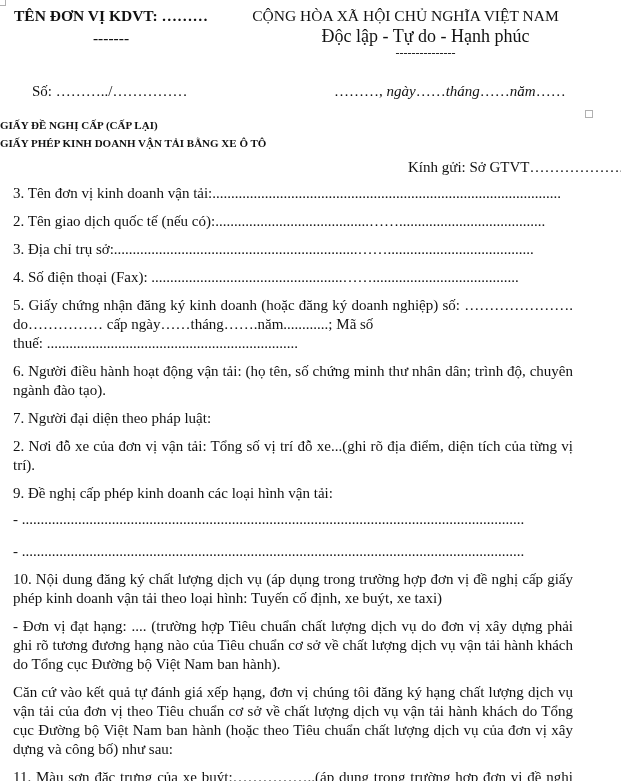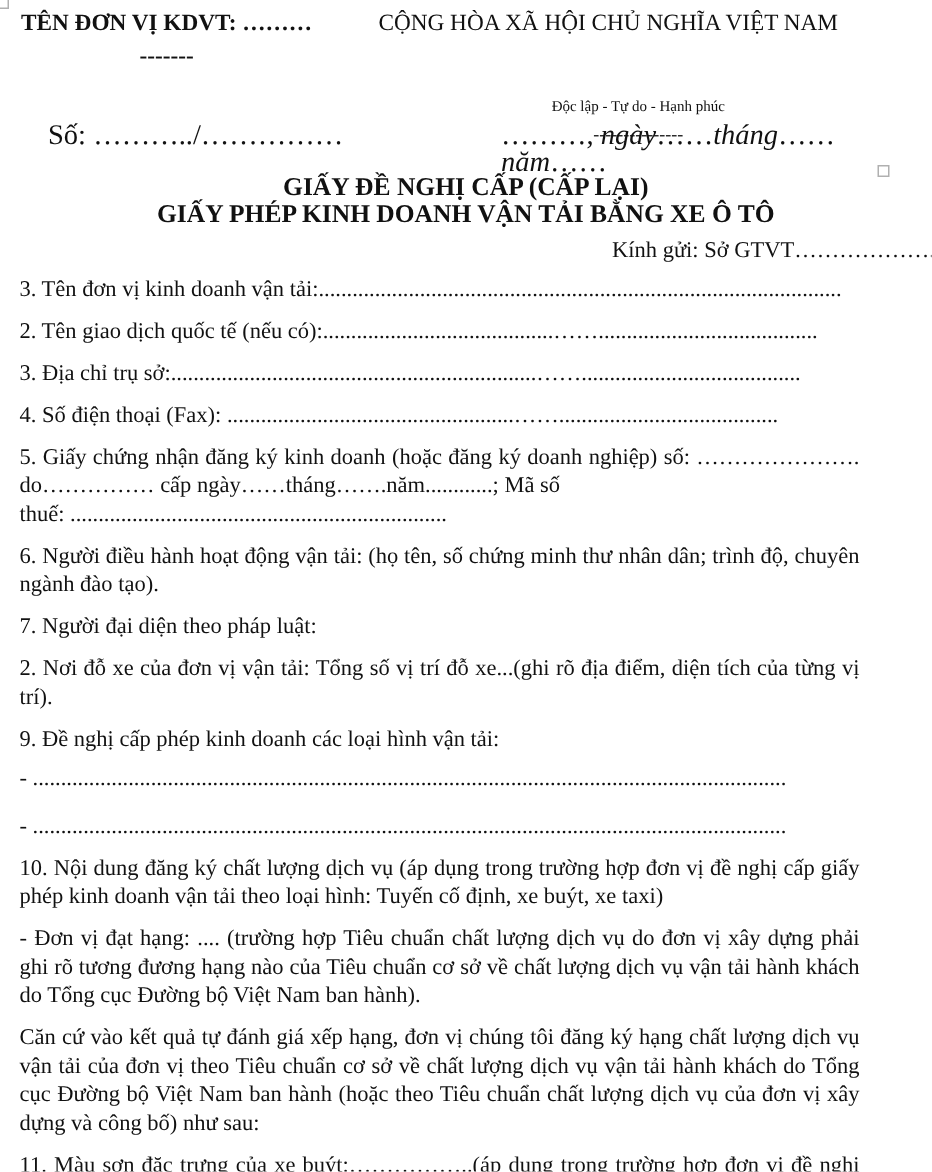--- a/index.html
+++ b/index.html
@@ -14,30 +14,30 @@
   .corner-box { position: absolute; width: 6px; height: 6px; border: 1px solid #b0b0b0; }
   .header-left {
     position: absolute; left: 14px; top: 6px;
     font-weight: bold; font-size: 15.5px; line-height: 20px; text-align: center;
   }
   .header-left .dash { display: block; margin-top: 2px; font-weight: bold; letter-spacing: 0px; }
   .header-right {
     position: absolute; left: 228px; top: 6px; width: 355px;
     text-align: center; font-weight: normal; font-size: 15.5px; line-height: 20px;
   }
-  .header-right .sub { font-size: 10px; display: block; margin-left: 40px; margin-top: 36px; }
+  .header-right .sub { font-size: 18px; display: block; margin-left: 40px; }
   .header-right .dash { display: block; margin-left: 40px; font-size: 12px; line-height: 14px; }
   .ref-line {
-    position: absolute; left: 32px; top: 82px; width: 540px; font-size: 19px; line-height: 18px;
+    position: absolute; left: 32px; top: 82px; width: 540px; font-size: 15px; line-height: 18px;
   }
   .ref-line .right { position: absolute; left: 302px; top: 0; }
   .ref-line i { font-style: italic; }
   .title {
-    position: absolute; left: 0; top: 116px; width: 621px; text-align: center;
-    font-weight: bold; font-size: 17px; line-height: 18px;
+    position: absolute; left: 0; top: 116px; width: 621px; 
+    font-weight: bold; font-size: 11px; line-height: 18px;
   }
   .recipient {
     position: absolute; left: 6px; top: 158px; width: 621px; text-align: right;
     font-size: 15px; line-height: 18px;
   }
   .body {
     position: absolute; left: 13px; top: 184px; width: 560px;
     font-size: 15px; line-height: 19px;
   }
   .p { margin: 0 0 9px 0; text-align: justify; }

